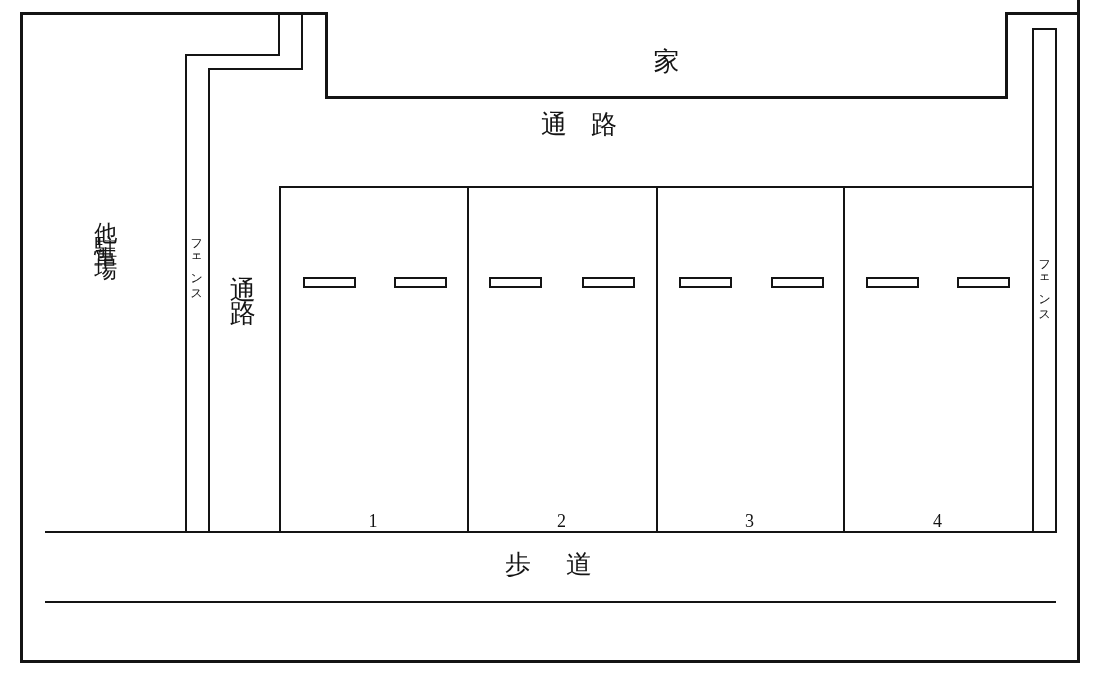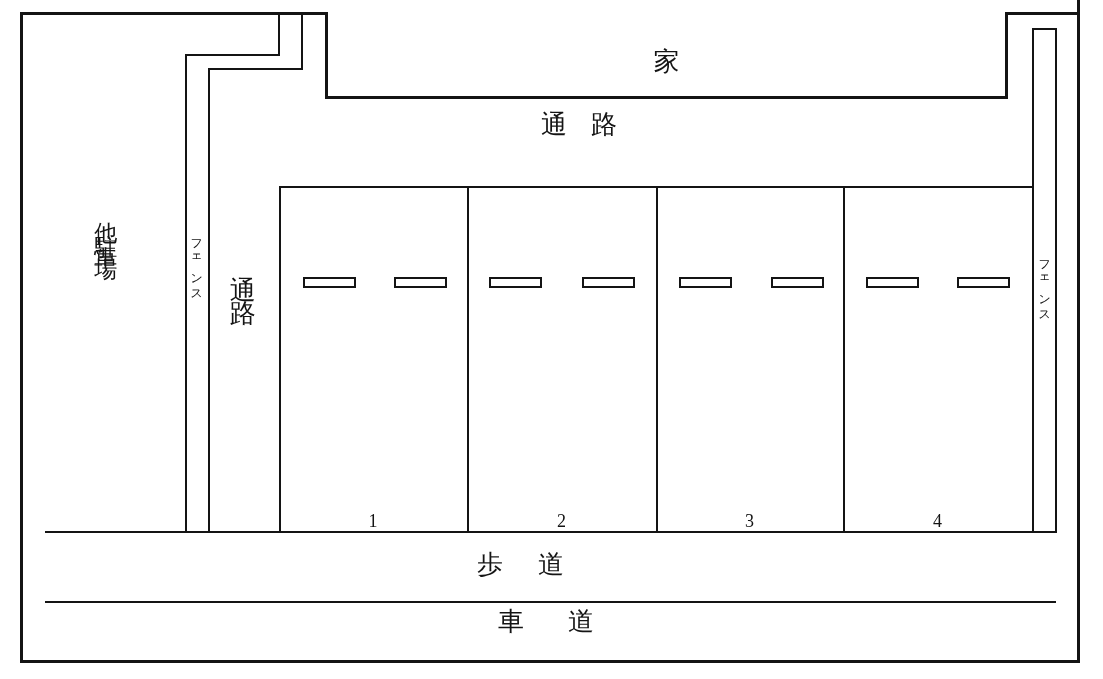--- a/index.html
+++ b/index.html
@@ -68,18 +68,17 @@
 
   <div class="stop" style="left:866px;top:277px;"></div>
   <div class="stop" style="left:957px;top:277px;"></div>
 
   <div class="stall-num" style="left:279px;width:188px;">1</div>
   <div class="stall-num" style="left:467px;width:189px;">2</div>
   <div class="stall-num" style="left:656px;width:187px;">3</div>
   <div class="stall-num" style="left:843px;width:189px;">4</div>
 
   <div class="ln" style="left:45px;top:531px;width:1011px;height:2px;"></div>
-  <div class="label" style="left:477px;top:551px;font-size:26px;letter-spacing:35px;">歩道</div>
+  <div class="label" style="left:505px;top:551px;font-size:26px;letter-spacing:35px;">歩道</div>
 
   <div class="ln" style="left:45px;top:601px;width:1011px;height:2px;"></div>
-  <div class="label" style="left:498px;top:608px;font-size:26px;letter-spacing:44px;">車道</div>
 
 </div>
 
 </body></html>

